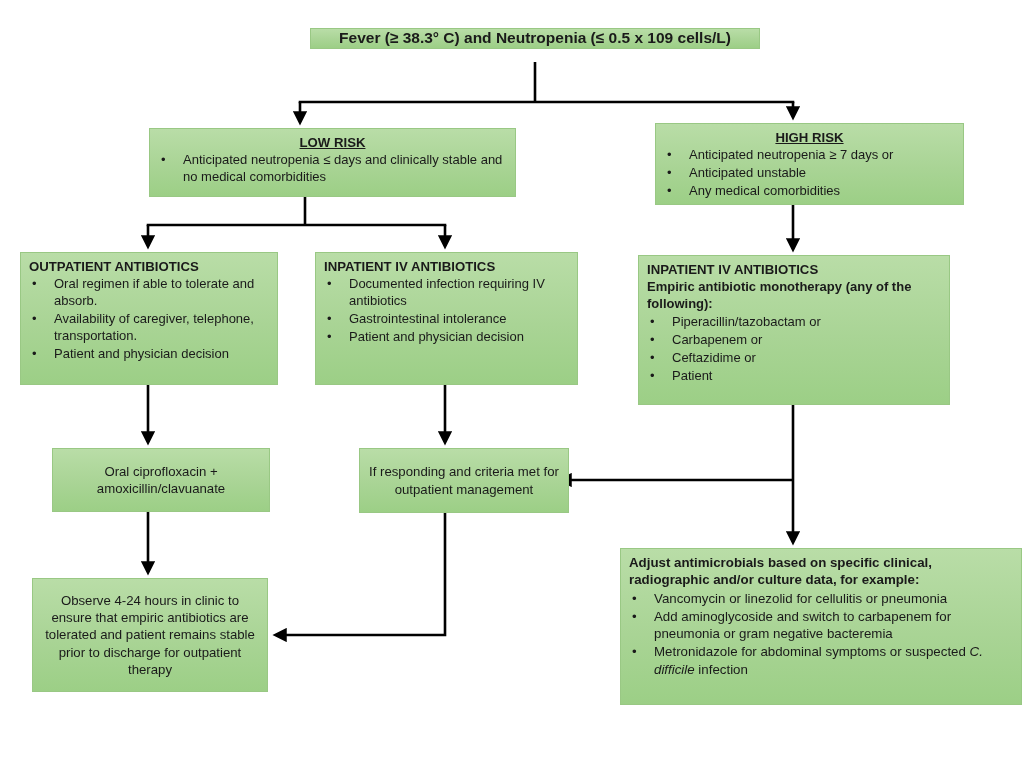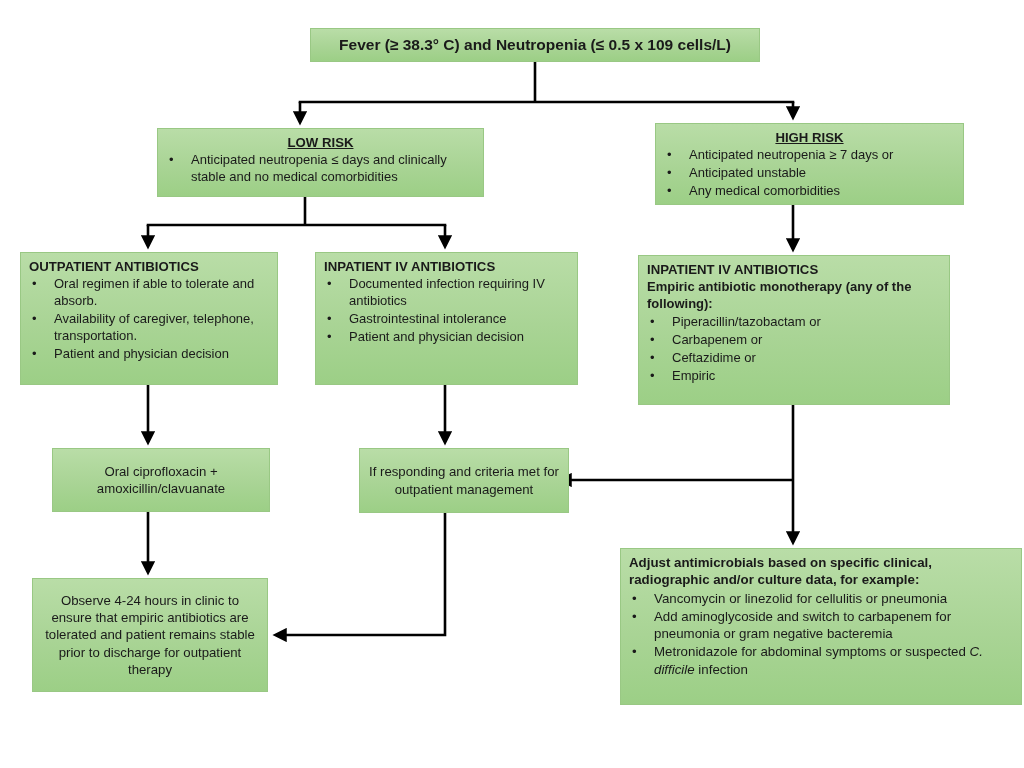--- a/index.html
+++ b/index.html
@@ -67,25 +67,25 @@
       <path d="M445 385 L445 442" marker-end="url(#ah)"></path>
 
       <path d="M793 405 L793 542" marker-end="url(#ah)"></path>
       <path d="M793 480 L561 480" marker-end="url(#ah)"></path>
 
       <path d="M148 512 L148 572" marker-end="url(#ah)"></path>
       <path d="M445 513 L445 635 L276 635" marker-end="url(#ah)"></path>
     </g>
   </svg>
 
-  <div class="box title-box" style="left:310px;top:28px;width:450px;height:34px">
+  <div class="box title-box" style="left:310px;top:28px;width:450px;height:21px">
     <span>Fever (≥ 38.3° C) and Neutropenia (≤ 0.5 x 109 cells/L)</span>
   </div>
 
-  <div class="box pad" style="left:157px;top:128px;width:327px;height:69px">
+  <div class="box pad" style="left:149px;top:128px;width:367px;height:69px">
     <div class="risk-title">LOW RISK</div>
     <div class="bullet">
       <span class="btext">Anticipated neutropenia ≤ days and clinically stable and no medical comorbidities</span>
     </div>
   </div>
 
   <div class="box pad" style="left:655px;top:123px;width:309px;height:82px">
     <div class="risk-title">HIGH RISK</div>
     <div class="bullet">
       <span class="btext">Anticipated neutropenia ≥ 7 days or</span>
@@ -130,21 +130,21 @@
     <div class="bullet">
       <span class="btext">Piperacillin/tazobactam or</span>
     </div>
     <div class="bullet">
       <span class="btext">Carbapenem or</span>
     </div>
     <div class="bullet">
       <span class="btext">Ceftazidime or</span>
     </div>
     <div class="bullet">
-      <span class="btext">Empiric</span>
+      <span class="btext">Patient</span>
     </div>
   </div>
 
   <div class="box center-box" style="left:52px;top:448px;width:218px;height:64px">
     <span>Oral ciprofloxacin + amoxicillin/clavuanate</span>
   </div>
 
   <div class="box center-box" style="left:359px;top:448px;width:210px;height:65px">
     <span>If responding and criteria met for outpatient management</span>
   </div>

